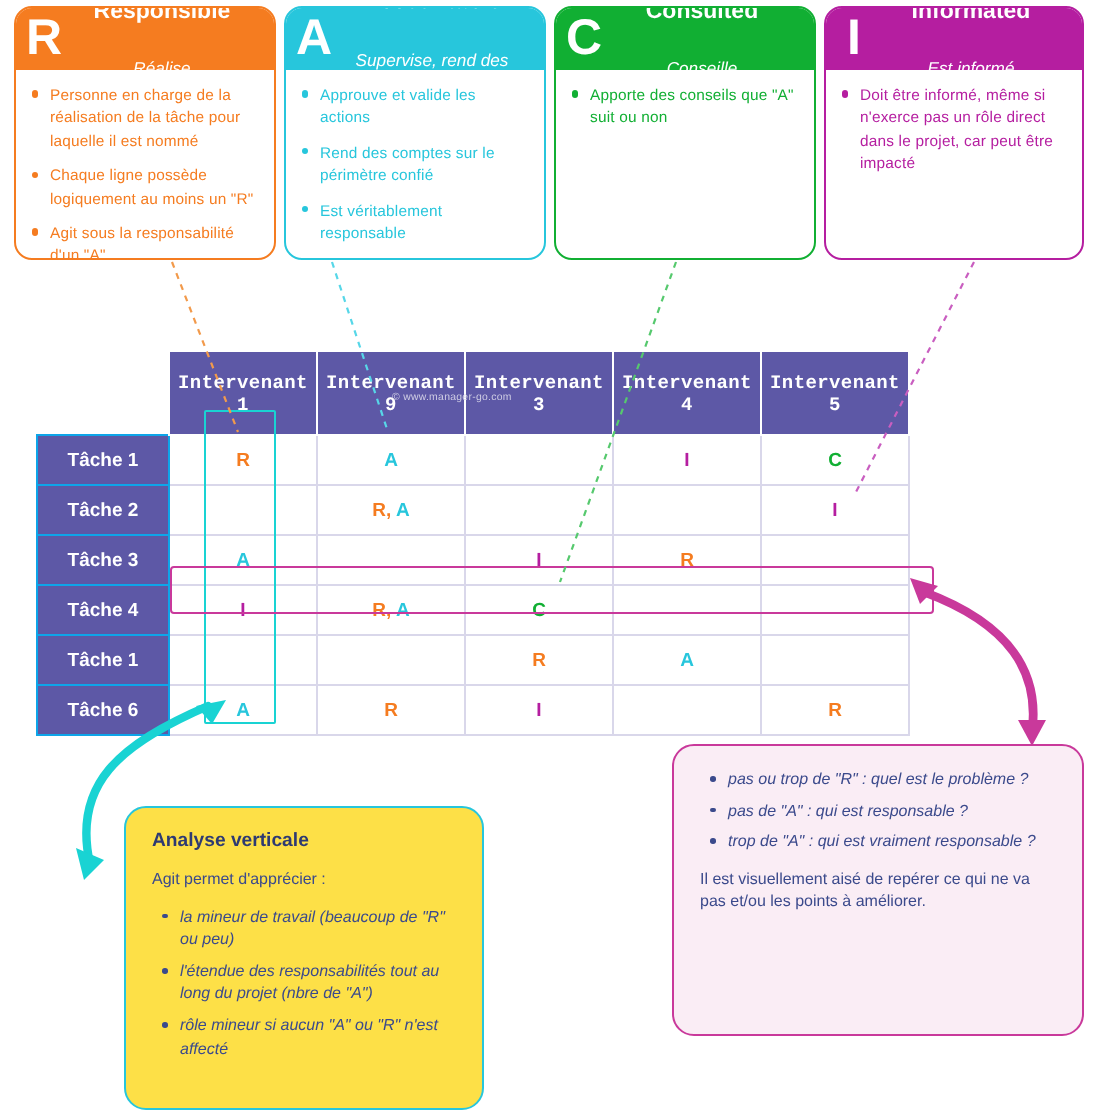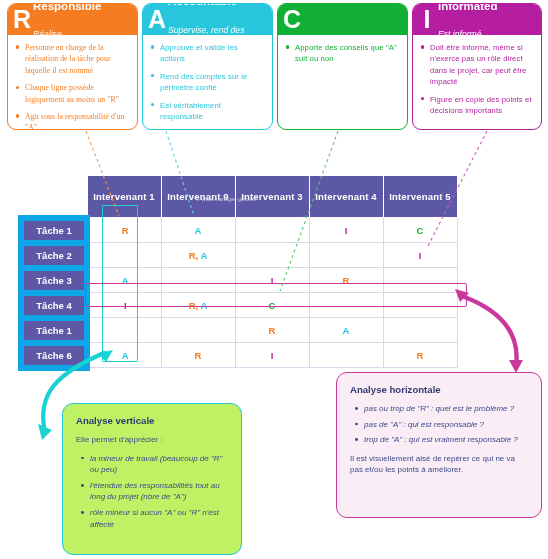--- a/index.html
+++ b/index.html
@@ -21,38 +21,38 @@
     background:#ffffff;box-sizing:border-box;overflow:hidden;z-index:3;
   }
   .card .hdr{
     height:31px;display:flex;align-items:center;
     padding:0 4px 0 3px;box-sizing:border-box;color:#ffffff;
   }
   .card .letter{
     font-size:25px;font-weight:bold;line-height:1;
     width:22px;text-align:center;flex:0 0 22px;
   }
-  .card .hdrtxt{flex:1;text-align:left;line-height:1.05;padding-right:4px;}
+  .card .hdrtxt{flex:1;text-align:center;line-height:1.05;padding-right:4px;}
   .card .hdrtxt .t1{font-size:11.5px;font-weight:bold;display:block;}
   .card .hdrtxt .t2{font-size:8.6px;font-style:italic;display:block;margin-top:18px;}
   .card ul{
     margin:0;padding:7px 7px 0 17px;list-style:none;
   }
   .card li{
     position:relative;font-size:7.7px;line-height:1.48;
     margin-bottom:6px;letter-spacing:.1px;
   }
   .card li:before{
     content:"";position:absolute;left:-9px;top:3.4px;
     width:3.2px;height:3.2px;border-radius:50%;background:currentColor;
   }
 
   .card.r{left:7px;width:131px;border-color:#F57C20;}
   .card.r .hdr{background:#F57C20;}
-  .card.r li{color:#F57C20;font-family:Liberation Serif, serif;}
+  .card.r li{color:#F57C20;}
   .card.a{left:142px;width:131px;border-color:#27C6DC;}
   .card.a .hdr{background:#27C6DC;}
   .card.a li{color:#27C6DC;}
   .card.c{left:277px;width:131px;border-color:#11AF33;}
   .card.c .hdr{background:#11AF33;}
   .card.c li{color:#11AF33;}
   .card.i{left:412px;width:130px;border-color:#B51EA0;}
   .card.i .hdr{background:#B51EA0;}
   .card.i li{color:#B51EA0;}
 
@@ -61,24 +61,25 @@
   table.raci{border-collapse:collapse;table-layout:fixed;}
   table.raci td,table.raci th{
     padding:0;margin:0;box-sizing:border-box;
     font-size:9.5px;font-weight:bold;text-align:center;vertical-align:middle;
   }
   .corner{width:66px;height:30px;background:#ffffff;border:none;}
   th.colhead{
     width:74px;height:42px;background:#5D58A6;color:#ffffff;
     border:1px solid #ffffff;font-size:8.6px;font-weight:bold;
     letter-spacing:.2px;
+    font-family:Liberation Mono, monospace;
   }
   td.rowhead{
     width:66px;height:25px;background:#5D58A6;color:#ffffff;
-    border:6px solid #0ea5e9;font-size:8.6px;font-weight:bold;
+    border:1px solid #0ea5e9;font-size:8.6px;font-weight:bold;
   }
   td.cell{
     width:74px;height:25px;background:#ffffff;
     border:1px solid #d9d7ea;font-size:10px;font-weight:bold;
   }
   .v-R{color:#F57C20;}
   .v-A{color:#27C6DC;}
   .v-C{color:#11AF33;}
   .v-I{color:#B51EA0;}
   .combo .k1{color:#F57C20;}
@@ -112,21 +113,21 @@
     position:relative;font-size:8px;line-height:1.45;
     font-style:italic;margin-bottom:4px;
   }
   .abox li:before{
     content:"";position:absolute;left:-9px;top:4px;
     width:2.8px;height:2.8px;border-radius:50%;background:currentColor;
   }
 
   .abox.vert{
     left:62px;top:403px;width:180px;height:152px;
-    border:1.4px solid #27C6DC;background:#bef264;
+    border:1.4px solid #27C6DC;background:#fde047;
     padding:11px 12px 10px 13px;color:#3B4A8C;
   }
   .abox.vert h4{color:#2E3A72;}
   .abox.horiz{
     left:336px;top:372px;width:206px;height:146px;
     border:1.6px solid #C9399B;background:#FAEDF5;
     padding:11px 12px 10px 13px;color:#3B4A8C;
   }
   .abox.horiz h4{color:#2E3A72;}
 </style>
@@ -163,37 +164,40 @@
       <li>Rend des comptes sur le périmètre confié</li>
       <li>Est véritablement responsable</li>
       <li>A autorité sur "R"</li>
 
     </ul>
   </div>
 
   <div class="card c">
     <div class="hdr">
       <span class="letter">C</span>
+      <span class="hdrtxt">
+        <span class="t1">Consulted</span>
+        <span class="t2">Conseille</span>
+      </span>
     </div>
     <ul>
       <li>Apporte des conseils que "A" suit ou non</li>
     </ul>
   </div>
 
   <div class="card i">
     <div class="hdr">
       <span class="letter">I</span>
       <span class="hdrtxt">
         <span class="t1">Informated</span>
         <span class="t2">Est informé</span>
       </span>
     </div>
     <ul>
       <li>Doit être informé, même si n'exerce pas un rôle direct dans le projet, car peut être impacté</li>
-      <li>Figure en copie des points et décisions importants</li>
     </ul>
   </div>
 
   <svg id="connectors" viewBox="0 0 548 559">
 
     <line x1="86" y1="131" x2="119" y2="216" stroke="#F29A4B" stroke-width="1.1" stroke-dasharray="3,3"></line>
     <line x1="166" y1="131" x2="194" y2="216" stroke="#57D7E8" stroke-width="1.1" stroke-dasharray="3,3"></line>
     <line x1="338" y1="131" x2="280" y2="291" stroke="#56C96E" stroke-width="1.1" stroke-dasharray="3,3"></line>
     <line x1="487" y1="131" x2="428" y2="246" stroke="#C95EC0" stroke-width="1.1" stroke-dasharray="3,3"></line>
 
@@ -270,30 +274,29 @@
       </tbody>
     </table>
   </div>
 
   <div class="watermark">© www.manager-go.com</div>
   <div class="hl-col"></div>
   <div class="hl-row"></div>
 
   <div class="abox vert">
     <h4>Analyse verticale</h4>
-    <p>Elle permet d'apprécier :</p>
+    <p>Agit permet d'apprécier :</p>
     <ul>
       <li>la mineur de travail (beaucoup de "R" ou peu)</li>
       <li>l'étendue des responsabilités tout au long du projet (nbre de "A")</li>
       <li>rôle mineur si aucun "A" ou "R" n'est affecté</li>
     </ul>
   </div>
 
   <div class="abox horiz">
-    <h4>Analyse horizontale</h4>
     <ul>
       <li>pas ou trop de "R" : quel est le problème ?</li>
       <li>pas de "A" : qui est responsable ?</li>
       <li>trop de "A" : qui est vraiment responsable ?</li>
     </ul>
     <p>Il est visuellement aisé de repérer ce qui ne va pas et/ou les points à améliorer.</p>
   </div>
 
 </div>
 

